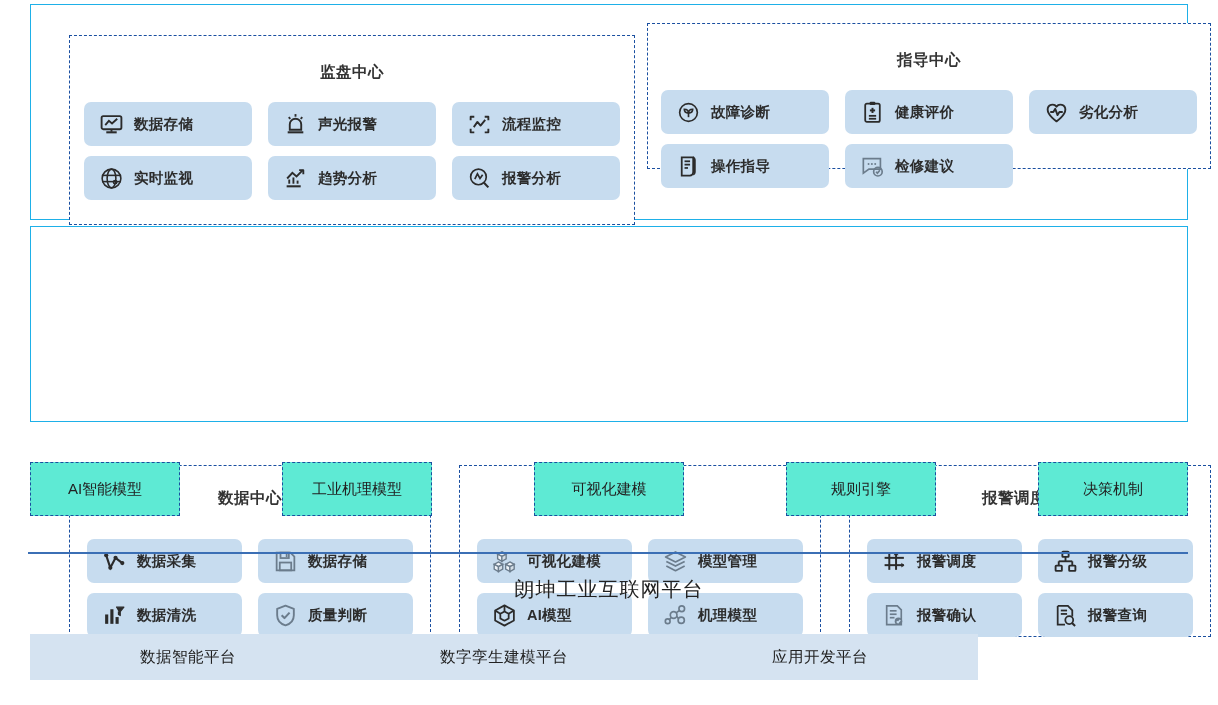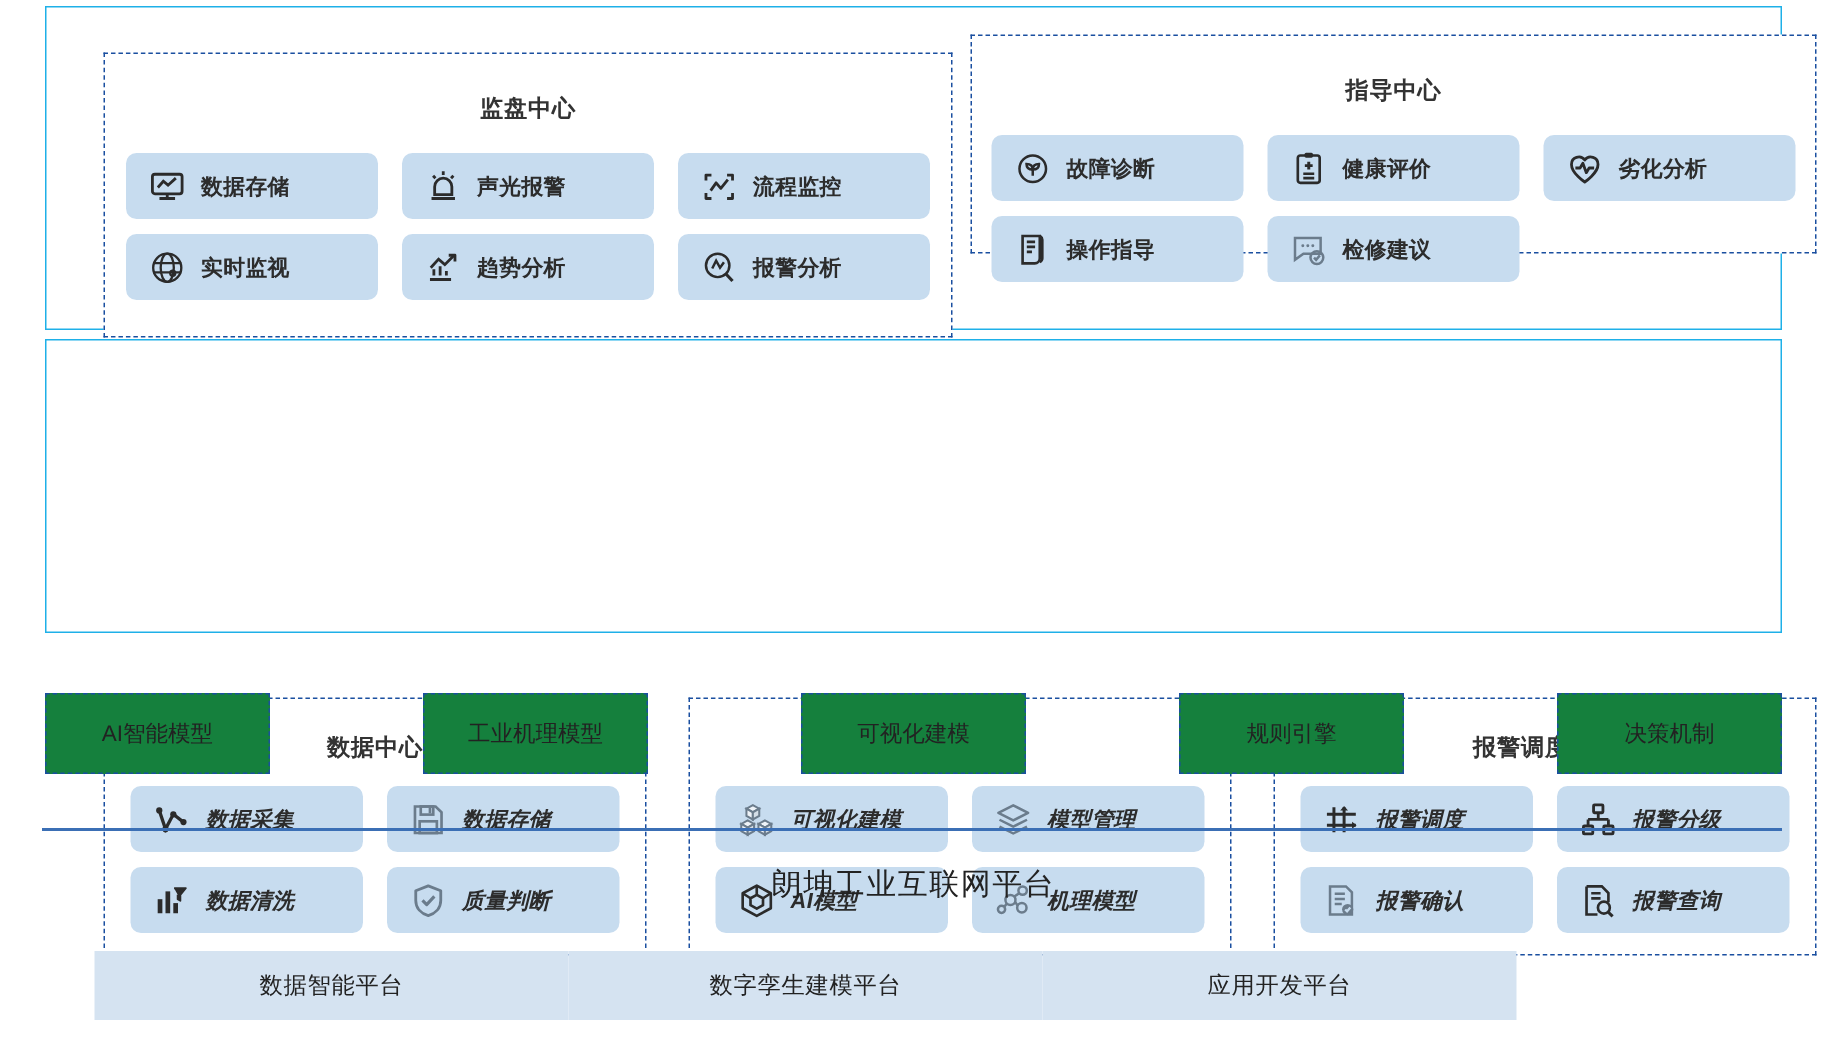--- a/index.html
+++ b/index.html
@@ -57,21 +57,21 @@
   .chips {
     position: absolute;
     left: 0; right: 0;
     display: grid;
     justify-content: center;
     column-gap: 16px;
     row-gap: 10px;
     padding: 0 12px;
   }
   .chips.cols3 { grid-template-columns: repeat(3, 168px); top: 66px; }
-  .chips.cols2 { grid-template-columns: repeat(2, 155px); top: 58px; font-style: italic; }
+  .chips.cols2 { grid-template-columns: repeat(2, 155px); top: 73px; }
 
   .chip {
     display: flex;
     align-items: center;
     gap: 10px;
     height: 44px;
     padding: 0 14px;
     background: #c7dcef;
     border-radius: 7px;
     cursor: pointer;
@@ -100,21 +100,21 @@
     width: 1158px; height: 54px;
     display: flex;
     justify-content: space-between;
     align-items: center;
   }
   .cap-box {
     flex: 0 0 auto;
     width: 150px; height: 54px;
     border: 1.4px dashed #1a4fa0;
     display: flex; align-items: center; justify-content: center;
-    background: #15803d;
+    background: #5eead4;
     cursor: pointer;
   }
   .cap-box span {
     font-size: 15px;
     color: #222222;
     white-space: nowrap;
   }
 
   
   #divider {
@@ -133,22 +133,21 @@
     color: #222222;
     letter-spacing: 1px;
   }
 
   
   #plat-row {
     position: absolute;
     left: 30px; top: 634px;
     width: 936px; height: 46px;
     display: flex;
-    justify-content: flex-end;
-    margin-left: 45px;
+    justify-content: flex-start;
   }
   .plat-bar {
     flex: 0 0 auto;
     width: 316px; height: 46px;
     background: #d5e3f1;
     display: flex; align-items: center; justify-content: center;
     cursor: pointer;
   }
   .plat-bar span {
     font-size: 15.5px;

